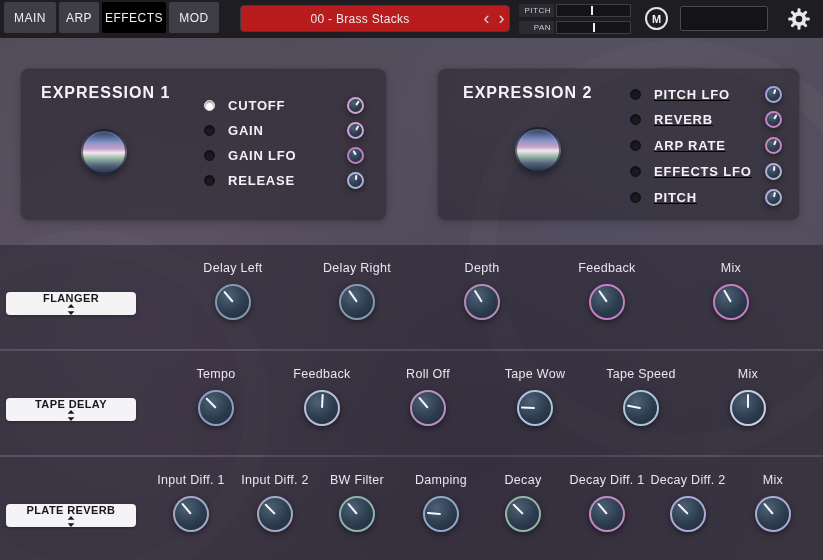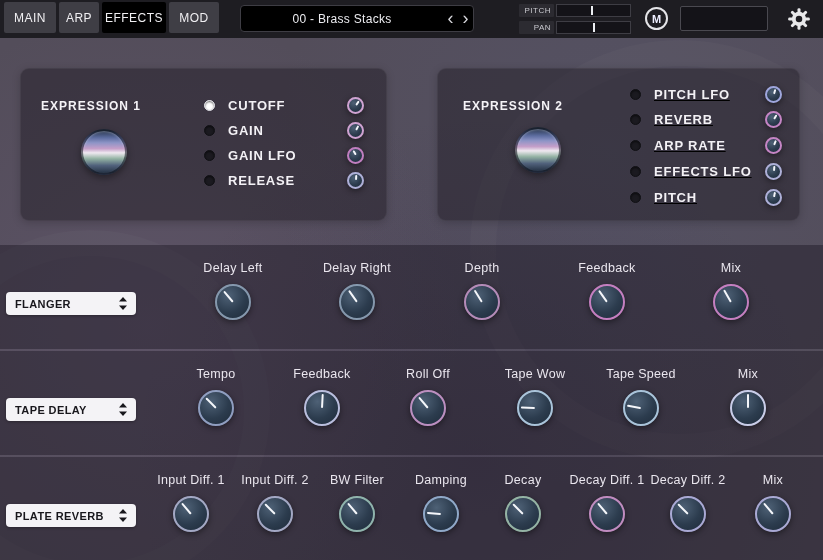--- a/index.html
+++ b/index.html
@@ -20,21 +20,21 @@
   
   .topbar { position:absolute; left:0; top:0; width:823px; height:38px; background:#1e1d22; z-index:5; }
   .tab { position:absolute; top:2px; height:31px; display:flex; align-items:center; justify-content:center;
          background:#3f3e45; color:#f0eff2; font-size:12px; letter-spacing:0.5px; border-radius:2px; cursor:pointer; }
   .tab.on { background:#000000; }
   #tab-main { left:4px; width:52px; }
   #tab-arp { left:59px; width:40px; }
   #tab-effects { left:102px; width:64px; }
   #tab-mod { left:169px; width:50px; }
 
-  .preset { position:absolute; left:240px; top:5px; width:234px; height:27px; background:#000000;
+  .preset { position:absolute; left:240px; top:5px; width:270px; height:27px; background:#b91c1c;
             border:1px solid #3e3d44; border-radius:4px; display:flex; align-items:center; color:#ececf0; }
   .preset-name { flex:1; text-align:center; font-size:12px; letter-spacing:0.3px; }
   .preset .arrow { width:15px; text-align:center; font-size:18px; line-height:25px; color:#d9d9de; cursor:pointer; user-select:none; }
 
   .pp { position:absolute; left:519px; top:4px; width:112px; }
   .pp-row { display:flex; align-items:center; height:13px; margin-bottom:4px; }
   .pp-label { width:35px; height:13px; background:#2c2b31; color:#c9c9cf; font-size:8px; letter-spacing:0.5px;
               text-align:right; padding:2px 3px 0 0; border-radius:1px; }
   .hslider { flex:1; height:13px; margin-left:2px; background:#141318; border:1px solid #3e3d44; position:relative; }
   .hslider .handle { position:absolute; top:1px; bottom:1px; width:2px; background:#eceef2; transform:translateX(-50%); }
@@ -42,21 +42,21 @@
   .mono { position:absolute; left:645px; top:7px; width:23px; height:23px; border:2px solid #e4e4e8; border-radius:50%;
           color:#eef; display:flex; align-items:center; justify-content:center; font-size:11px; font-weight:bold; cursor:pointer; }
   .meter { position:absolute; left:680px; top:6px; width:88px; height:25px; background:#141318; border:1px solid #4a4950; border-radius:2px; }
   .gear { position:absolute; left:786px; top:6px; width:26px; height:26px; cursor:pointer; }
 
   
   .exp-panel { position:absolute; background:rgba(28,25,33,0.45); border:1px solid rgba(255,255,255,0.05);
                border-radius:9px; box-shadow:0 2px 8px rgba(0,0,0,0.18); }
   #exp1 { left:20px; top:68px; width:367px; height:153px; }
   #exp2 { left:437px; top:68px; width:363px; height:153px; }
-  .exp-title { position:absolute; left:20px; top:30px; font-size:12px; font-weight:bold; letter-spacing:1px; color:#f5f3f7; }
+  .exp-title { position:absolute; left:20px; top:15px; font-size:16px; font-weight:bold; letter-spacing:1px; color:#f5f3f7; }
   #exp2 .exp-title { left:25px; }
   .big-knob { position:absolute; width:46px; height:46px; border-radius:50%;
     background:linear-gradient(180deg,#2c3a52 0%,#5d6da0 16%,#8d94c6 28%,#c59fc9 42%,#efe9f0 52%,#93b2a3 66%,#51627c 82%,#253244 100%);
     border:2px solid rgba(15,18,28,0.55);
     box-shadow:0 3px 7px rgba(0,0,0,0.4), inset 0 1px 2px rgba(255,255,255,0.25); cursor:pointer; }
   #exp1 .big-knob { left:60px; top:60px; }
   #exp2 .big-knob { left:77px; top:58px; }
 
   .exp-opt { position:absolute; height:22px; display:flex; align-items:center; }
   #exp1 .exp-opt { left:183px; width:160px; }
@@ -76,21 +76,21 @@
   .knob.small::after { width:1.5px; height:40%; }
   .fx-knob { width:36px; height:36px; margin:9px auto 0; }
 
   
   .fx-row { position:absolute; left:0; width:823px; background:rgba(24,20,30,0.42); }
   #row-flanger { top:245px; height:104px; }
   #row-tapedelay { top:351px; height:104px; }
   #row-platereverb { top:457px; height:103px; }
   .selector { position:absolute; left:6px; top:47px; width:130px; height:23px; background:#f4f3f6; border-radius:4px;
     display:flex; align-items:center; justify-content:space-between; padding:0 9px; color:#18171c; font-size:11px;
-    font-weight:bold; letter-spacing:0.4px; cursor:pointer; box-shadow:0 1px 3px rgba(0,0,0,0.3); white-space:nowrap; }
+    font-weight:bold; letter-spacing:0.4px; cursor:pointer; box-shadow:0 1px 3px rgba(0,0,0,0.3); white-space:nowrap;flex-direction:column; }
   .kgroup { position:absolute; top:16px; width:84px; text-align:center; }
   .klabel { font-size:12.5px; color:#eae6ee; letter-spacing:0.3px; white-space:nowrap; }
 </style>
 </head>
 <body>
 
 <div class="deco-ring" id="ring1"></div>
 <div class="deco-ring" id="ring2"></div>
 
 <header class="topbar">

